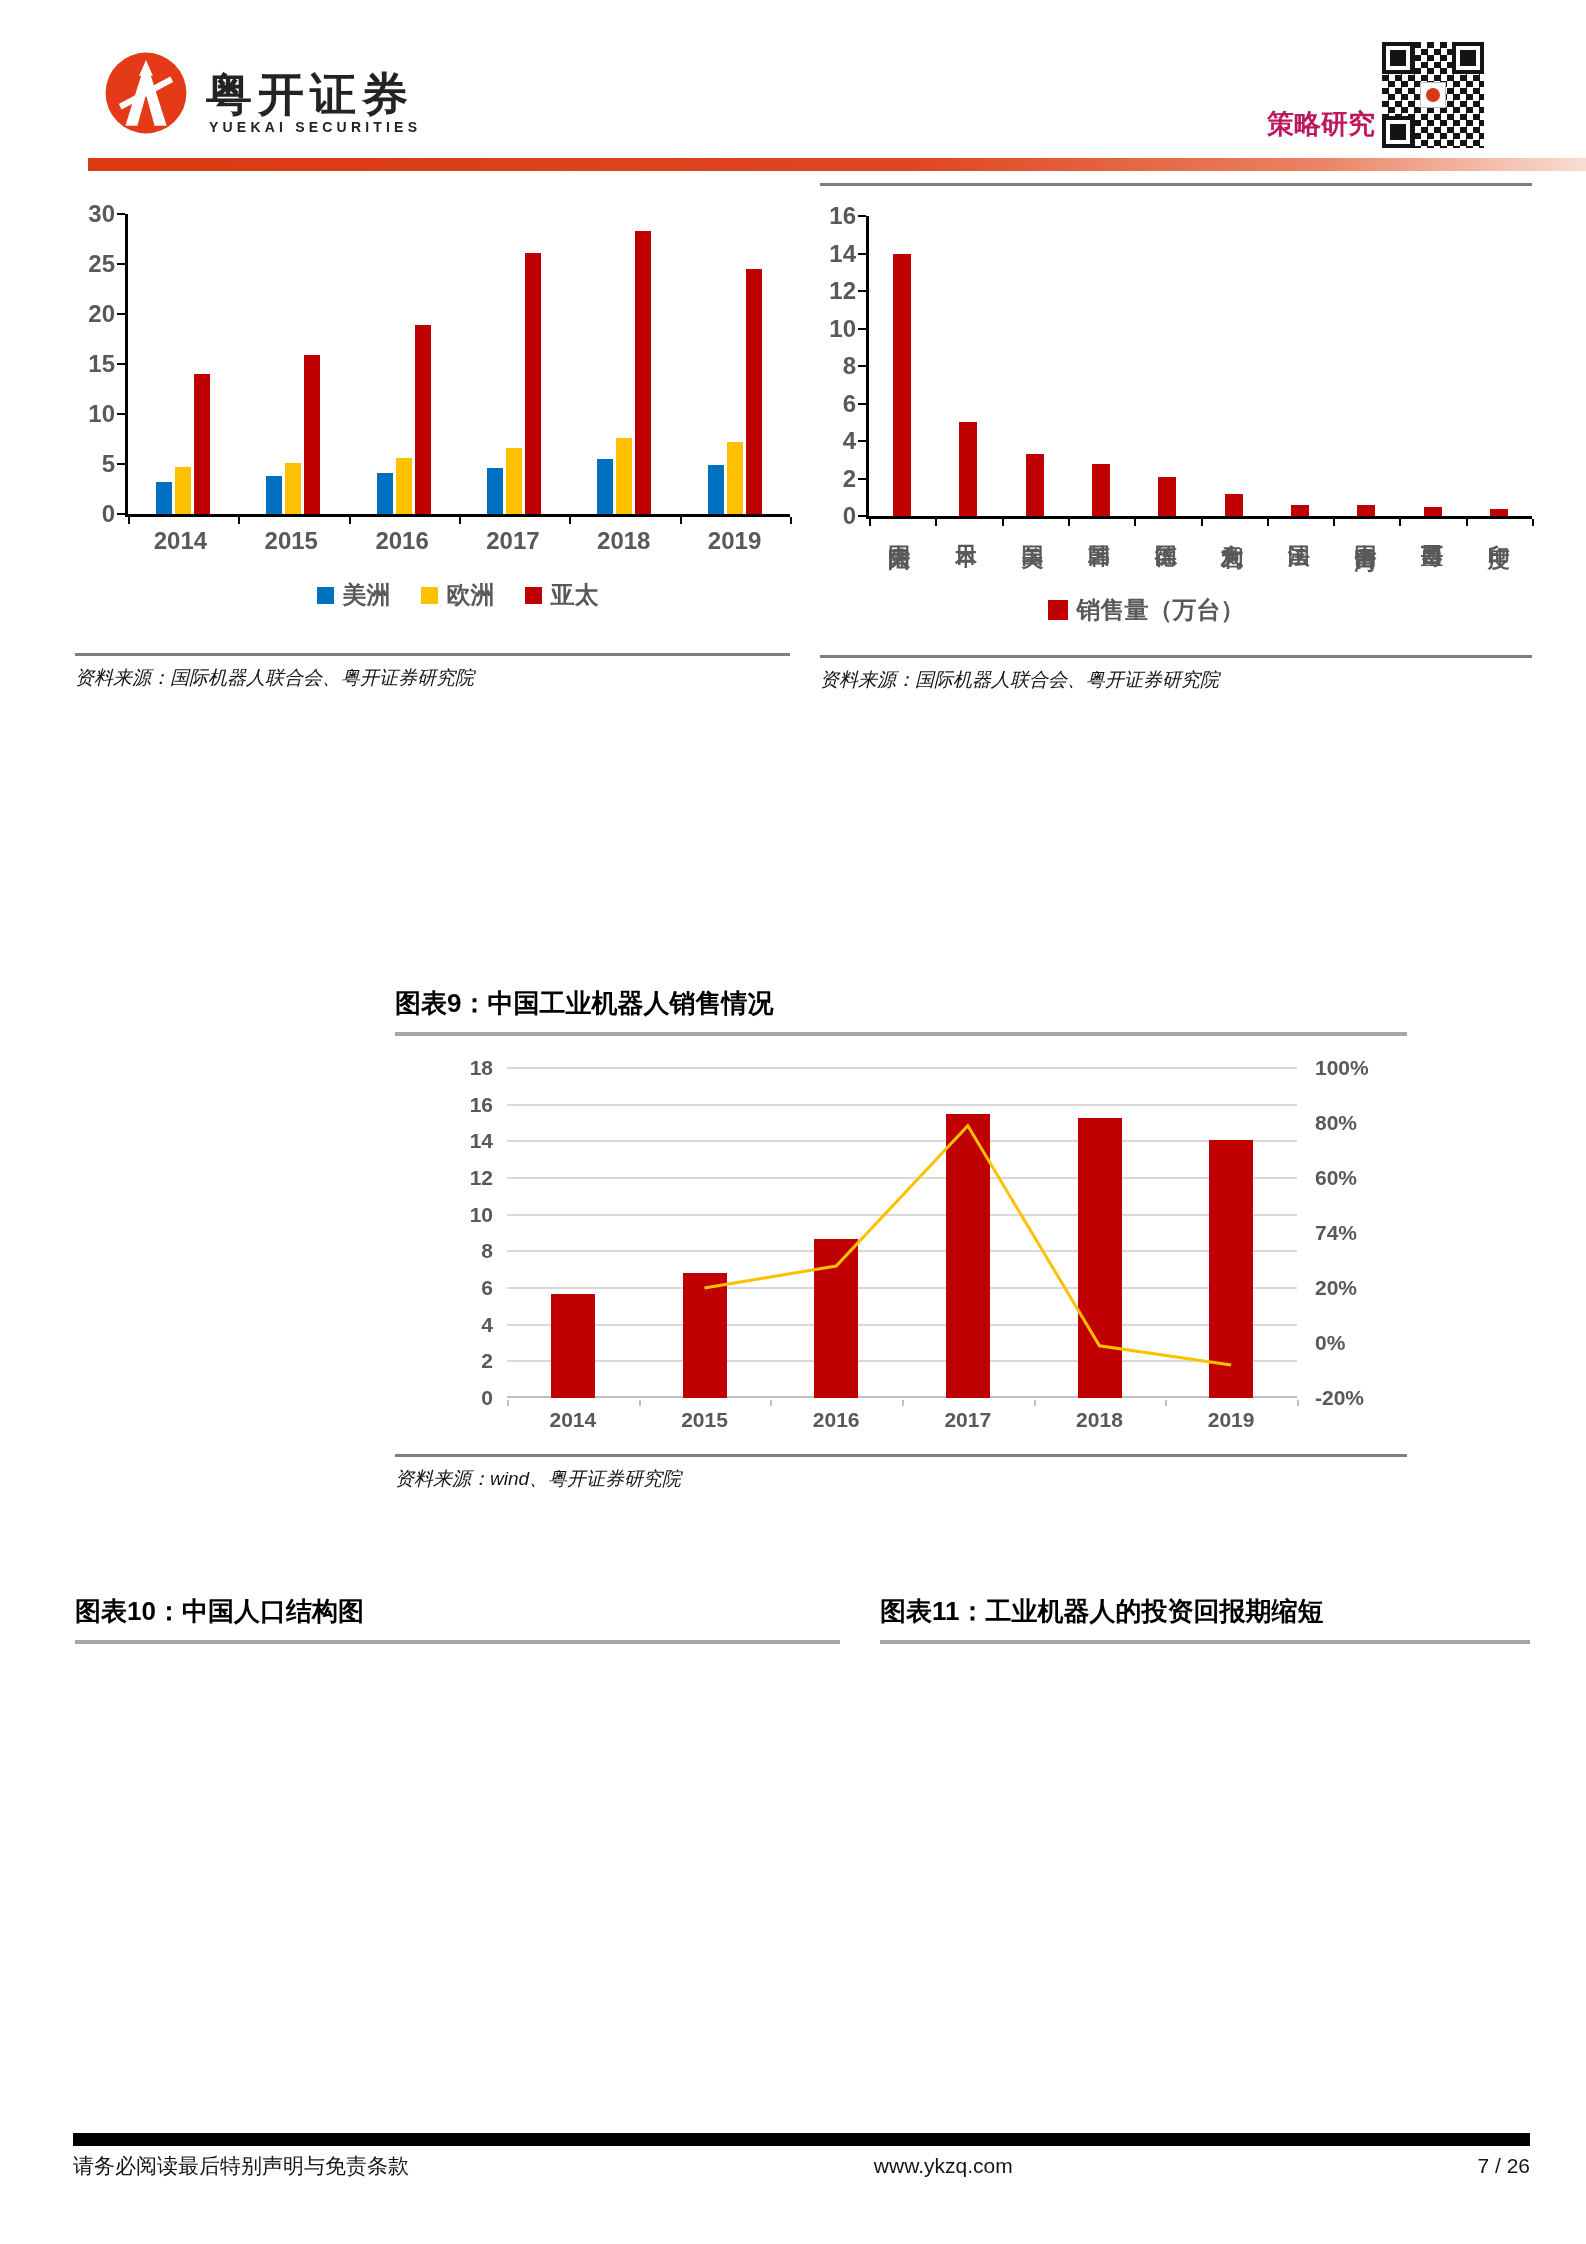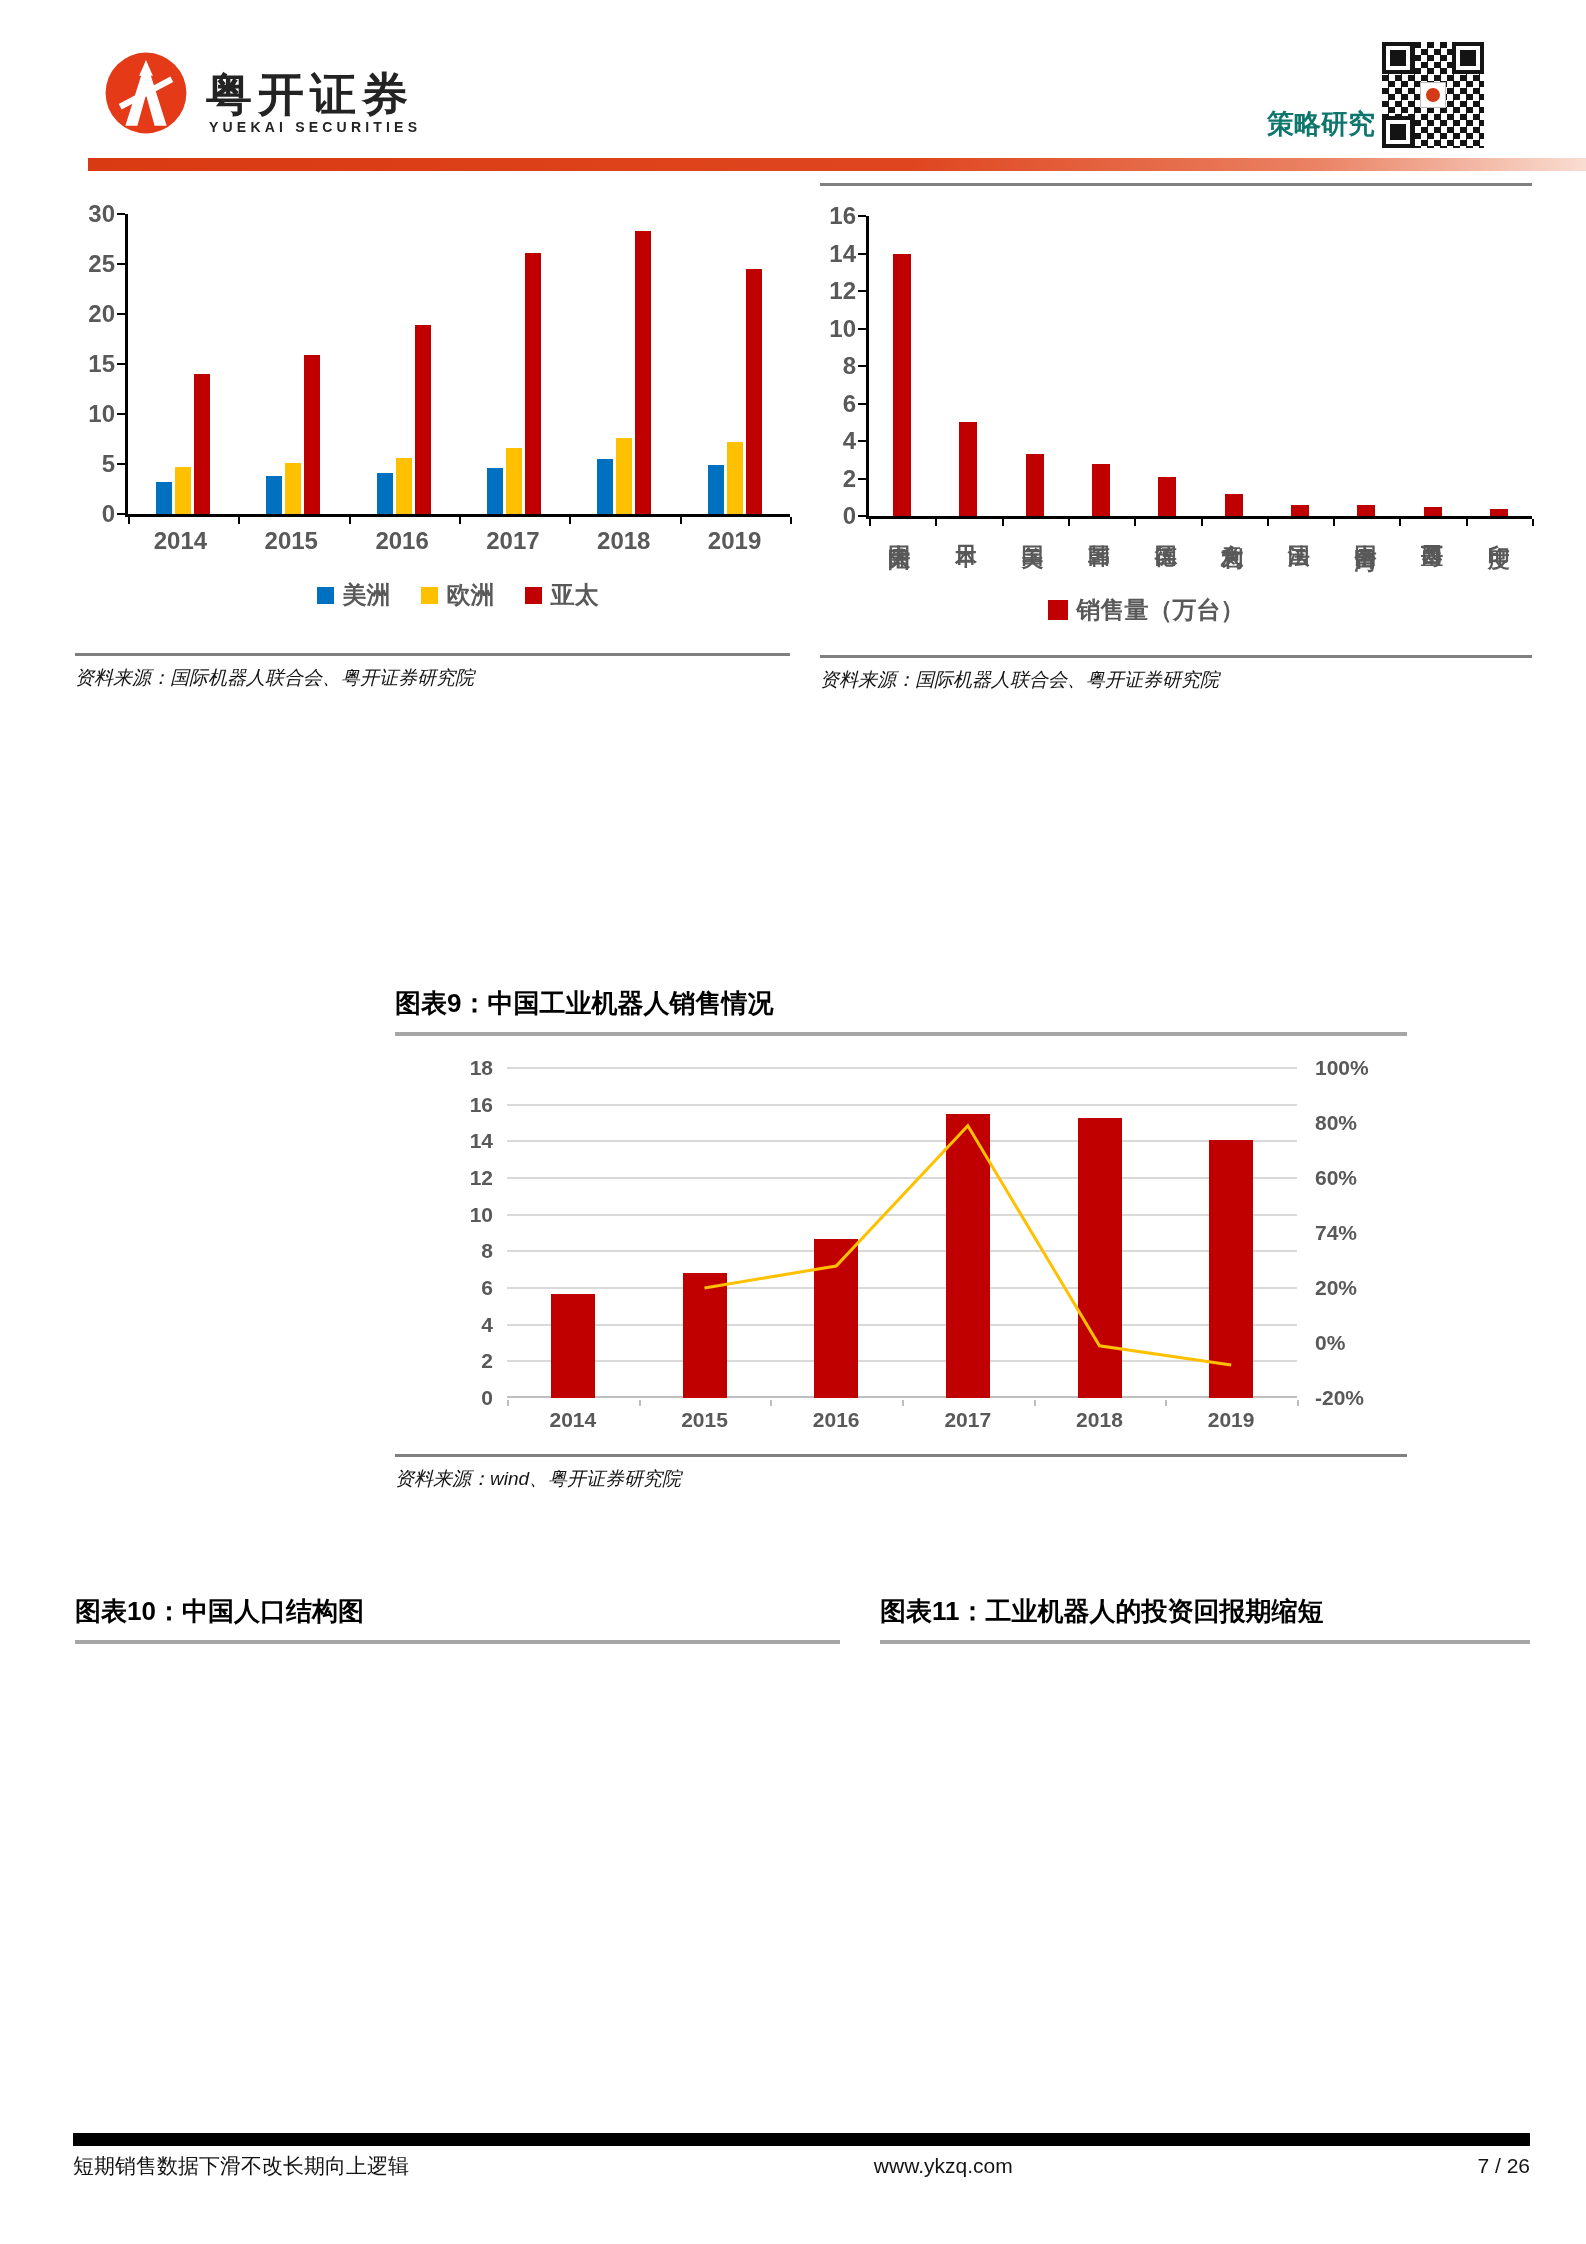--- a/index.html
+++ b/index.html
@@ -4,21 +4,21 @@
 <style>
   html,body{margin:0;padding:0;background:#e8e8e8;}
   .page{position:relative;width:1586px;height:2244px;background:#fff;margin:0 auto;
         font-family:"Liberation Sans",sans-serif;overflow:hidden;color:#111;}
 
   
   .logo-mark{position:absolute;left:103px;top:50px;width:86px;height:86px;}
   .brand-cn{position:absolute;left:206px;top:64px;font-size:46px;font-weight:900;color:#232323;letter-spacing:6px;}
   .brand-en{position:absolute;left:209px;top:119px;font-size:14px;font-weight:700;color:#232323;letter-spacing:4.2px;}
   .section-label{position:absolute;left:1180px;top:106px;width:195px;text-align:right;
-                 font-size:27px;font-weight:800;color:#0f766e;}
+                 font-size:27px;font-weight:800;color:#be185d;}
   .qr{position:absolute;left:1382px;top:42px;width:102px;height:106px;
       background:repeating-conic-gradient(#141414 0% 25%, #fff 0% 50%);background-size:13px 13px;}
   .qr .f{position:absolute;width:24px;height:24px;border:4px solid #141414;background:#fff;}
   .qr .f::after{content:'';position:absolute;inset:4px;background:#141414;}
   .qr .f.tl{left:0;top:0}.qr .f.tr{right:0;top:0}.qr .f.bl{left:0;bottom:0}
   .qr .qr-logo{position:absolute;left:50%;top:50%;width:24px;height:24px;transform:translate(-50%,-50%);
       background:#fff;border:1px solid #bbb;}
   .qr .qr-logo::after{content:'';position:absolute;left:50%;top:50%;width:14px;height:14px;border-radius:50%;
       transform:translate(-50%,-50%);background:#d43a16;}
   .banner{position:absolute;left:88px;top:158px;right:0;height:13px;
@@ -366,18 +366,18 @@
 
   <section id="fig10">
     <div class="figtitle">图表10：中国人口结构图</div>
   </section>
   <section id="fig11">
     <div class="figtitle">图表11：工业机器人的投资回报期缩短</div>
   </section>
 
   <div class="footer-bar"></div>
   <div class="footer-text">
-    <span>短期销售数据下滑不改长期向上逻辑</span>
+    <span>请务必阅读最后特别声明与免责条款</span>
     <span>www.ykzq.com</span>
     <span>7 / 26</span>
   </div>
 
 </div>
 
 </body></html>

